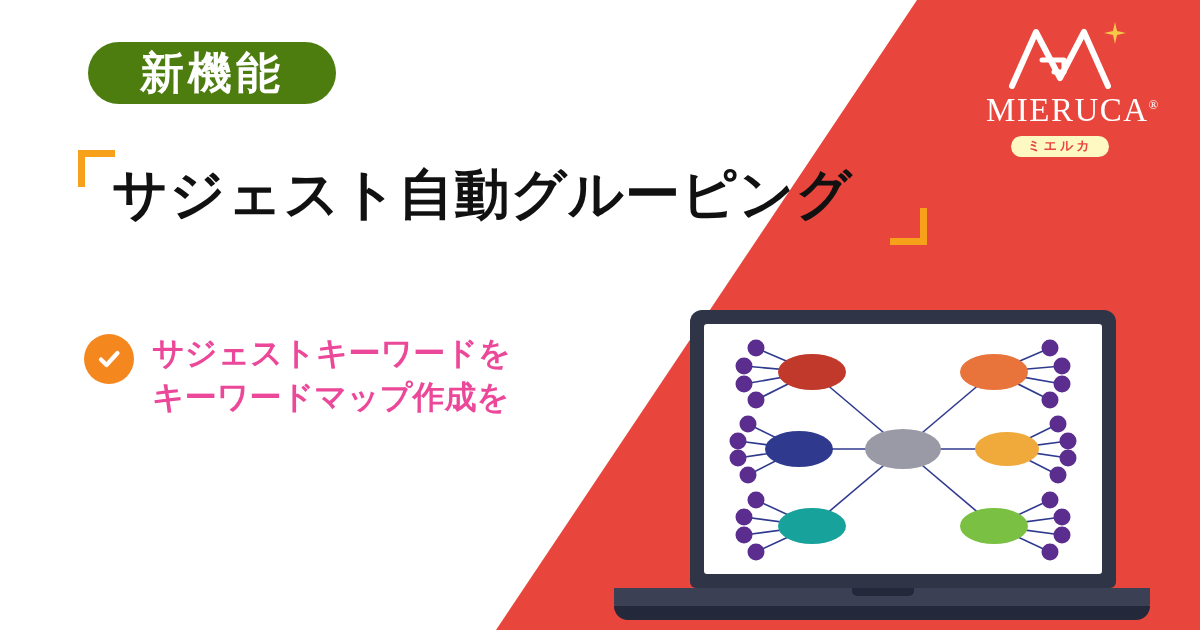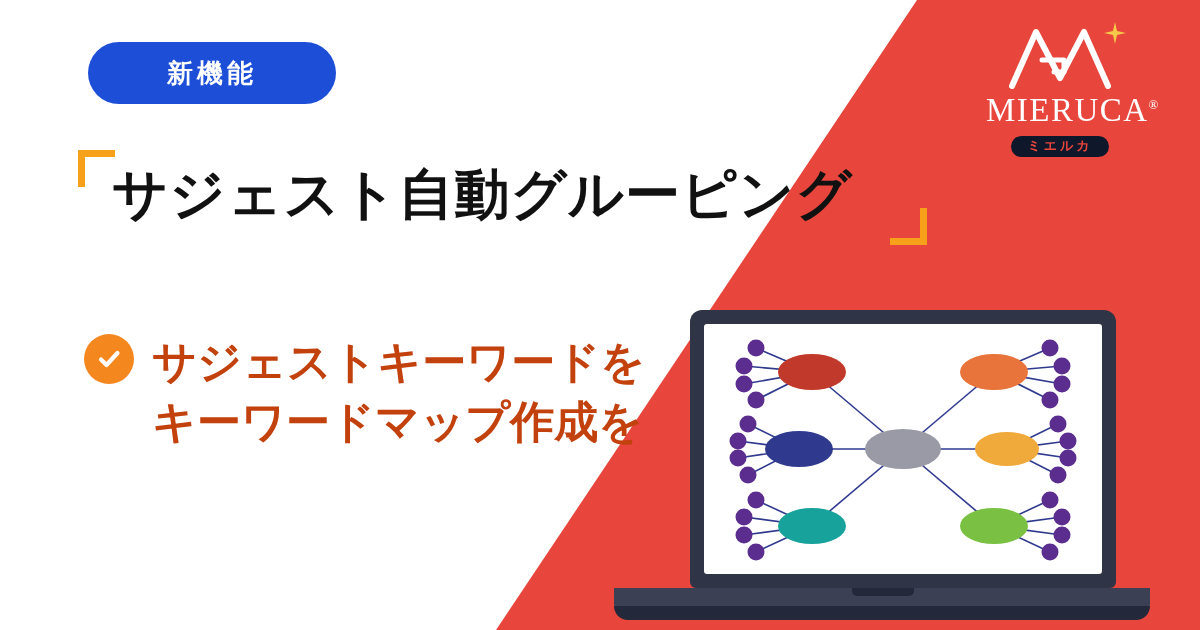--- a/index.html
+++ b/index.html
@@ -63,40 +63,40 @@
     white-space: nowrap;
     text-align: right;
   }
   .logo-word .reg {
     font-size: 13px;
     vertical-align: super;
   }
   .logo-sub {
     margin: 9px auto 0 auto;
     display: inline-block;
-    background: #0f172a;
+    background: #fef9c3;
     color: #e8453c;
     border-radius: 11px;
     padding: 3px 16px 4px 16px;
     font-size: 13px;
     letter-spacing: 3px;
     font-weight: bold;
     line-height: 1.1;
   }
   
   .badge {
     position: absolute;
     left: 88px;
     top: 42px;
     width: 248px;
     height: 62px;
-    background: #1d4ed8;
+    background: #4d7c0f;
     border-radius: 31px;
     color: #ffffff;
-    font-size: 26px;
+    font-size: 44px;
     font-weight: bold;
     letter-spacing: 4px;
     display: flex;
     align-items: center;
     justify-content: center;
   }
   
   .title-wrap {
     position: absolute;
     left: 78px;
@@ -150,23 +150,23 @@
     border-radius: 50%;
     background: #f5871f;
     display: flex;
     align-items: center;
     justify-content: center;
     margin-right: 18px;
     margin-top: 2px;
   }
   .check-circle svg { display: block; }
   .bullet-text {
-    font-size: 44px;
+    font-size: 32px;
     font-weight: bold;
-    color: #c2410c;
+    color: #ec4899;
     line-height: 1.36;
     letter-spacing: 0px;
   }
   .bullet-text .line { display: block; white-space: nowrap; }
   
   .laptop {
     position: absolute;
     left: 614px;
     top: 310px;
     width: 536px;

